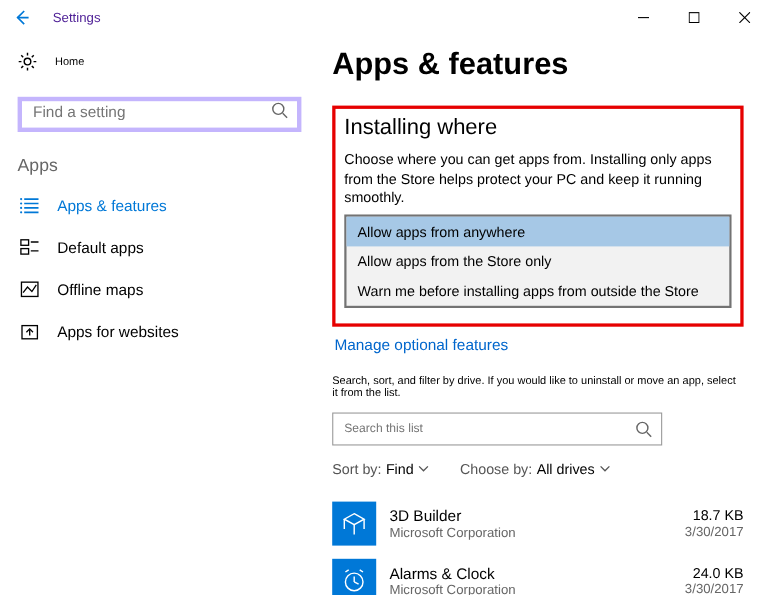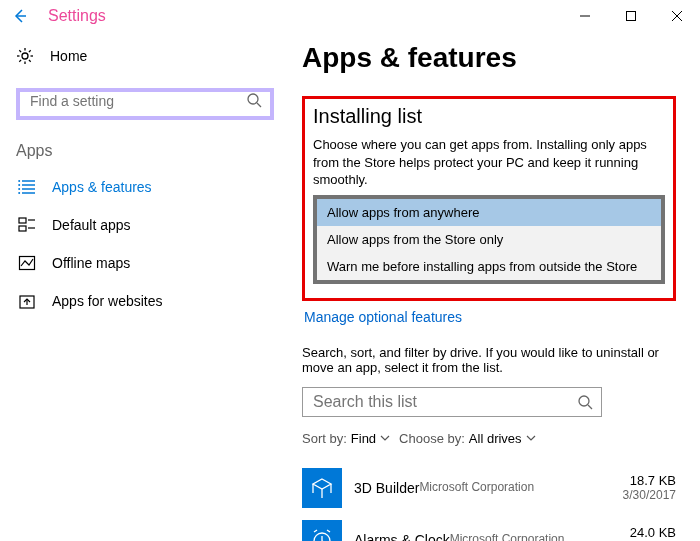--- a/index.html
+++ b/index.html
@@ -1,51 +1,51 @@
 <!DOCTYPE html>
 <html><head>
 <meta charset="utf-8">
 <style>
   * { box-sizing: border-box; }
   html, body { margin:0; padding:0; font-family: "Segoe UI", Arial, sans-serif; background:#fff; color:#000; }
   .window { width:700px; height:541px; position:relative; overflow:hidden; }
   
   .titlebar { height:32px; display:flex; align-items:center; }
   .back-btn { width:40px; height:32px; display:flex; align-items:center; justify-content:center; color:#0078d7; }
-  .title { font-size:16px; margin-left:8px; color:#ec4899; }
+  .title { font-size:12px; margin-left:8px; color:#4c1d95; }
   .win-controls { margin-left:auto; display:flex; }
   .win-btn { width:46px; height:32px; display:flex; align-items:center; justify-content:center; color:#000; }
   .layout { display:flex; height:509px; }
   .sidebar { width:290px; padding:4px 16px 0 16px; }
   .home-row { display:flex; align-items:center; height:40px; gap:16px; margin-bottom:12px; }
-  .home-label { font-size:14px; }
+  .home-label { font-size:10px; }
   .searchbox { display:flex; align-items:flex-start; border:4px solid #c4b5fd; height:32px; padding:0 8px; margin-bottom:22px; }
   .searchbox input { border:none; outline:none; flex:1; font-size:14px; background:transparent; color:#666; }
   .section-label { font-size:16px; color:#666; margin-bottom:8px; }
   .nav-item { display:flex; align-items:center; height:38px; gap:16px; font-size:14px; padding-left:2px; }
   .nav-item.active { color:#0078d7; }
   .main { flex:1; padding:4px 24px 0 12px; position:relative; }
   h1 { font-size:28px; font-weight:600; margin:6px 0 22px 0; }
   .highlight-box { border:3px solid #e60000; padding:6px 8px 4px 8px; margin-bottom:8px; position:relative; }
   h2 { font-size:20px; font-weight:400; margin:0 0 8px 0; }
   .desc { font-size:13px; line-height:1.35; margin-bottom:6px; }
-  .dropdown-list { border:4px solid #737373; background:#f2f2f2; }
+  .dropdown-list { border:2px solid #737373; background:#f2f2f2; }
   .dropdown-opt { font-size:13px; padding:6px 10px; }
   .dropdown-opt.selected { background:#a6c8e6; }
   .cut-label { font-size:13px; margin:2px 0 0 2px; overflow:hidden; height:8px; }
   .link { color:#0066cc; font-size:14px; margin:8px 0 20px 2px; }
-  .filter-desc { font-size:13px; margin-bottom:12px; }
+  .filter-desc { font-size:10px; margin-bottom:12px; }
   .searchlist { display:flex; align-items:center; border:1px solid #999; height:30px; width:300px; padding:0 8px; margin-bottom:14px; }
-  .searchlist input { border:none; outline:none; flex:1; font-size:16px; background:transparent; color:#6d28d9; }
-  .sort-row { display:flex; gap:9px; font-size:13px; color:#555; margin-bottom:16px; }
+  .searchlist input { border:none; outline:none; flex:1; font-size:11px; background:transparent; color:#6d28d9; }
+  .sort-row { display:flex; gap:28px; font-size:13px; color:#555; margin-bottom:16px; }
   .sort-field { display:flex; align-items:center; gap:4px; }
   .sort-val { color:#000; }
   .app-row { display:flex; align-items:center; height:52px; gap:12px; }
   .app-icon { width:40px; height:40px; background:#0078d7; display:flex; align-items:center; justify-content:center; color:#fff; }
-  .app-info { display:flex; }
+  .app-info { display:flex; flex-direction:column; }
   .app-name { font-size:14px; }
   .app-pub { font-size:12px; color:#666;text-align:right; }
   .app-meta { margin-left:auto; text-align:right; }
   .app-size { font-size:13px; }
   .app-date { font-size:12px; color:#666; }
   svg { display:block; }
   .icon16 { width:16px; height:16px; }
   .icon18 { width:18px; height:18px; }
 </style>
 </head>
@@ -158,21 +158,21 @@
           <polyline points="6,10 9,7 12,10" fill="none" stroke="#000" stroke-width="1.2"></polyline>
         </svg>
         <span>Apps for websites</span>
       </div>
     </div>
 
     <div class="main">
       <h1>Apps &amp; features</h1>
 
       <div class="highlight-box">
-        <h2>Installing list</h2>
+        <h2>Installing where</h2>
         <div class="desc">Choose where you can get apps from. Installing only apps from the Store helps protect your PC and keep it running smoothly.</div>
         <div class="dropdown-list">
           <div class="dropdown-opt selected">Allow apps from anywhere</div>
           <div class="dropdown-opt">Allow apps from the Store only</div>
           <div class="dropdown-opt">Warn me before installing apps from outside the Store</div>
         </div>
         <div class="cut-label"></div>
       </div>
 
       <div class="link">Manage optional features</div>

